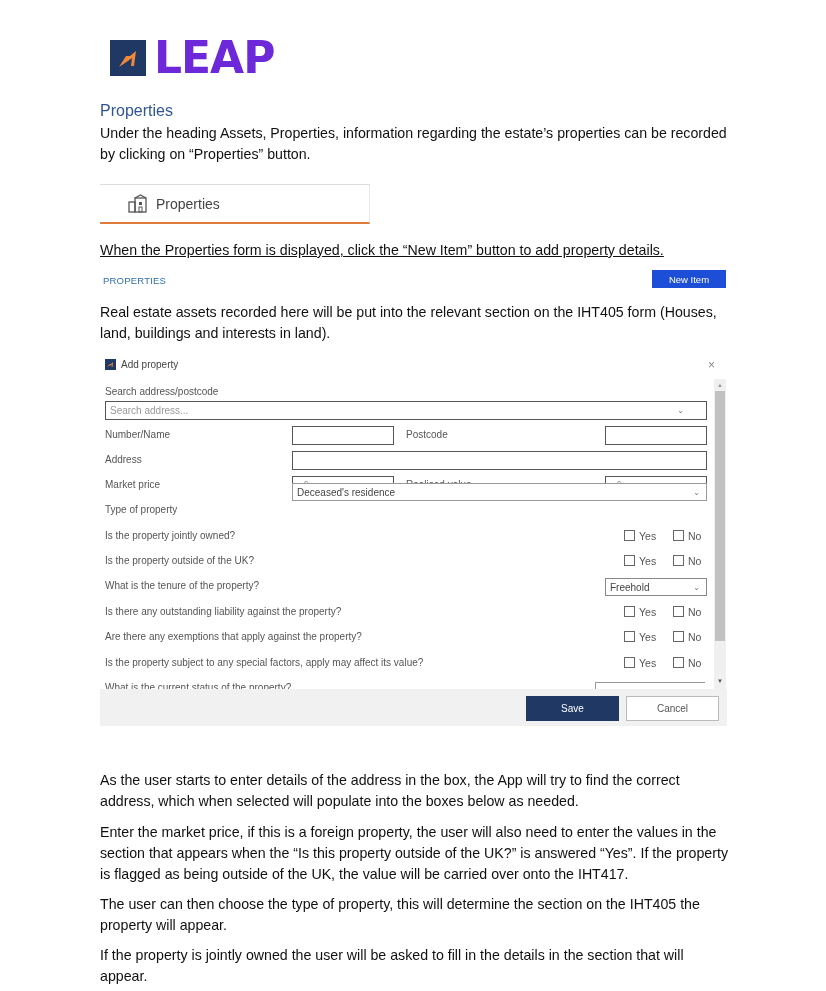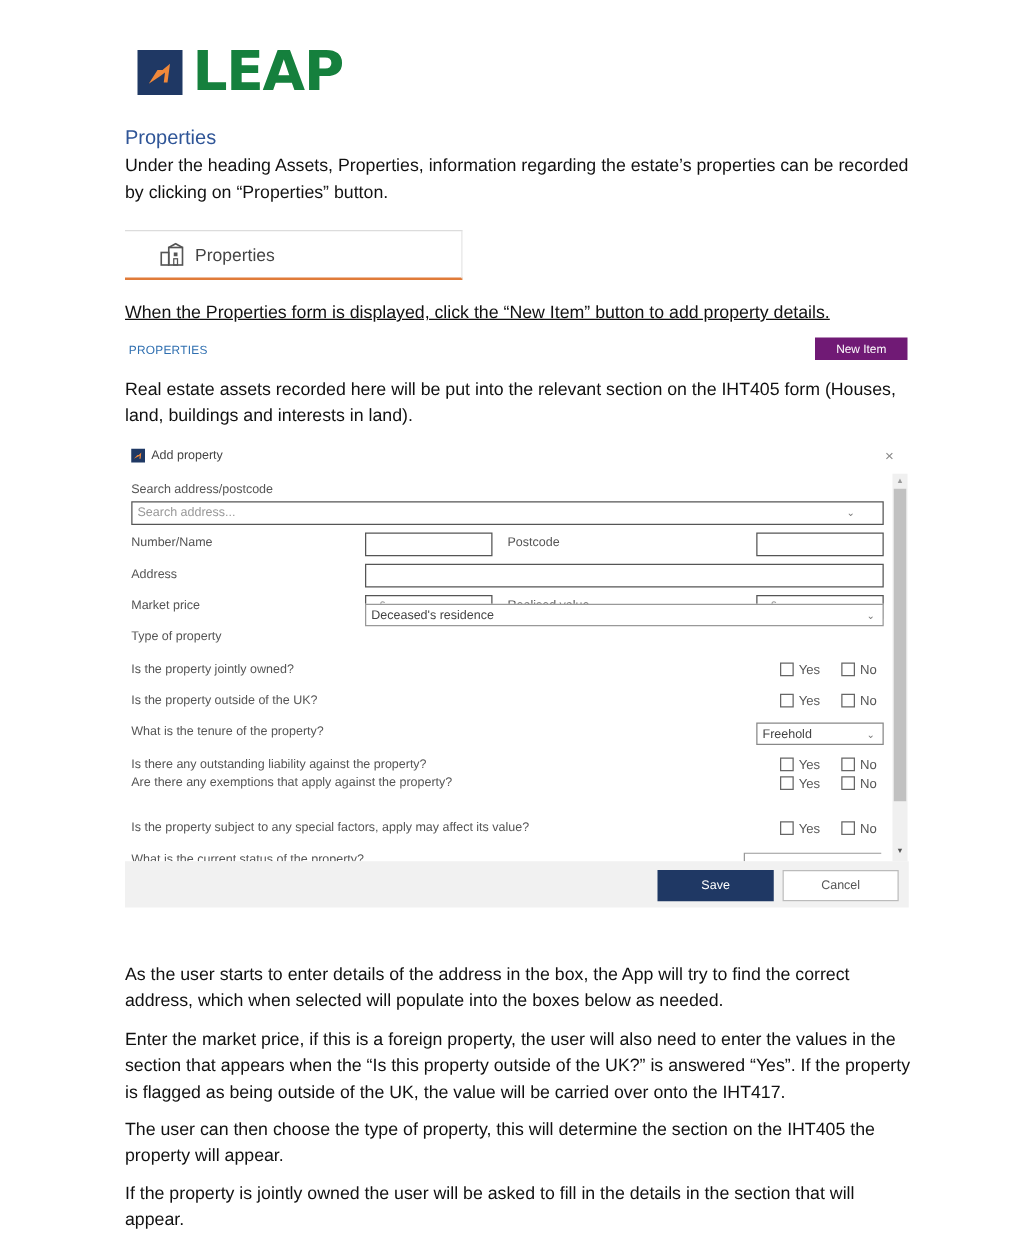--- a/index.html
+++ b/index.html
@@ -3,32 +3,32 @@
 <meta charset="utf-8">
 <style>
   * { box-sizing: border-box; margin: 0; padding: 0; }
   body { width: 826px; height: 991px; background: #ffffff; position: relative; overflow: hidden; font-family: "Liberation Sans", sans-serif; color: #000; }
   .abs { position: absolute; }
 
   
   .logo { left: 110px; top: 38px; height: 40px; display: flex; align-items: center; }
   .logo-mark { width: 36px; height: 36px; background: #1f3864; position: relative; margin-right: 8px; }
   .logo-mark svg { position: absolute; left: 0; top: 0; }
-  .logo-text { font-family: "DejaVu Sans", sans-serif; font-weight: bold; font-size: 44px; color: #15803d; letter-spacing: -1px; line-height: 40px; }
+  .logo-text { font-family: "DejaVu Sans", sans-serif; font-weight: bold; font-size: 44px; color: #6d28d9; letter-spacing: -1px; line-height: 40px; }
 
   .heading { left: 100px; top: 102px; font-size: 16px; color: #2f5597; font-family: "Liberation Sans", sans-serif; }
   .para { left: 100px; width: 630px; font-size: 14.2px; line-height: 21px; color: #111; font-family: "Liberation Sans", sans-serif; }
 
   
   .prop-tab { left: 100px; top: 184px; width: 270px; height: 40px; border-top: 1px solid #dcdcdc; border-right: 1px solid #e6e6e6; border-bottom: 2px solid #e07b39; display: flex; align-items: center; padding-left: 28px; }
   .prop-tab .icon { width: 20px; height: 20px; margin-right: 8px; }
   .prop-tab .lbl { font-size: 14px; color: #444; }
 
   .props-label { left: 103px; top: 275px; font-size: 9.5px; color: #2f6fb0; letter-spacing: 0.2px; }
-  .new-item { left: 652px; top: 270px; width: 74px; height: 18px; background: #701a75; color: #fff; font-size: 9.5px; display: flex; align-items: center; justify-content: center; border: none; }
+  .new-item { left: 652px; top: 270px; width: 74px; height: 18px; background: #1d4ed8; color: #fff; font-size: 9.5px; display: flex; align-items: center; justify-content: center; border: none; }
 
   
   .dialog { left: 100px; top: 352px; width: 627px; height: 374px; background: #fff; }
   .dlg-title { left: 5px; top: 7px; display: flex; align-items: center; font-size: 10px; color: #444; }
   .dlg-title .mini-logo { width: 11px; height: 11px; background: #1f3864; margin-right: 5px; position: relative; }
   .dlg-close { left: 608px; top: 6px; font-size: 12px; color: #888; }
   .scrollbar { left: 614px; top: 27px; width: 12px; height: 310px; background: #f0f0f0; }
   .scroll-up { left: 0; top: 2px; width: 12px; height: 8px; font-size: 6px; color: #999; text-align: center; line-height: 8px; }
   .scroll-thumb { left: 1px; top: 12px; width: 10px; height: 250px; background: #c1c1c1; }
   .scroll-down { left: 0; top: 298px; width: 12px; height: 8px; font-size: 6px; color: #555; text-align: center; line-height: 8px; }
@@ -163,21 +163,21 @@
     <span class="yn" style="left:519px;">
         <span class="cb"></span>
         <span>Yes</span>
       </span>
     <span class="yn" style="left:568px;">
         <span class="cb"></span>
         <span>No</span>
       </span>
   </div>
 
-  <div class="abs q-row" style="top:269px;">
+  <div class="abs q-row" style="top:279px;">
     <span class="q">Are there any exemptions that apply against the property?</span>
     <span class="yn" style="left:519px;">
         <span class="cb"></span>
         <span>Yes</span>
       </span>
     <span class="yn" style="left:568px;">
         <span class="cb"></span>
         <span>No</span>
       </span>
   </div>

